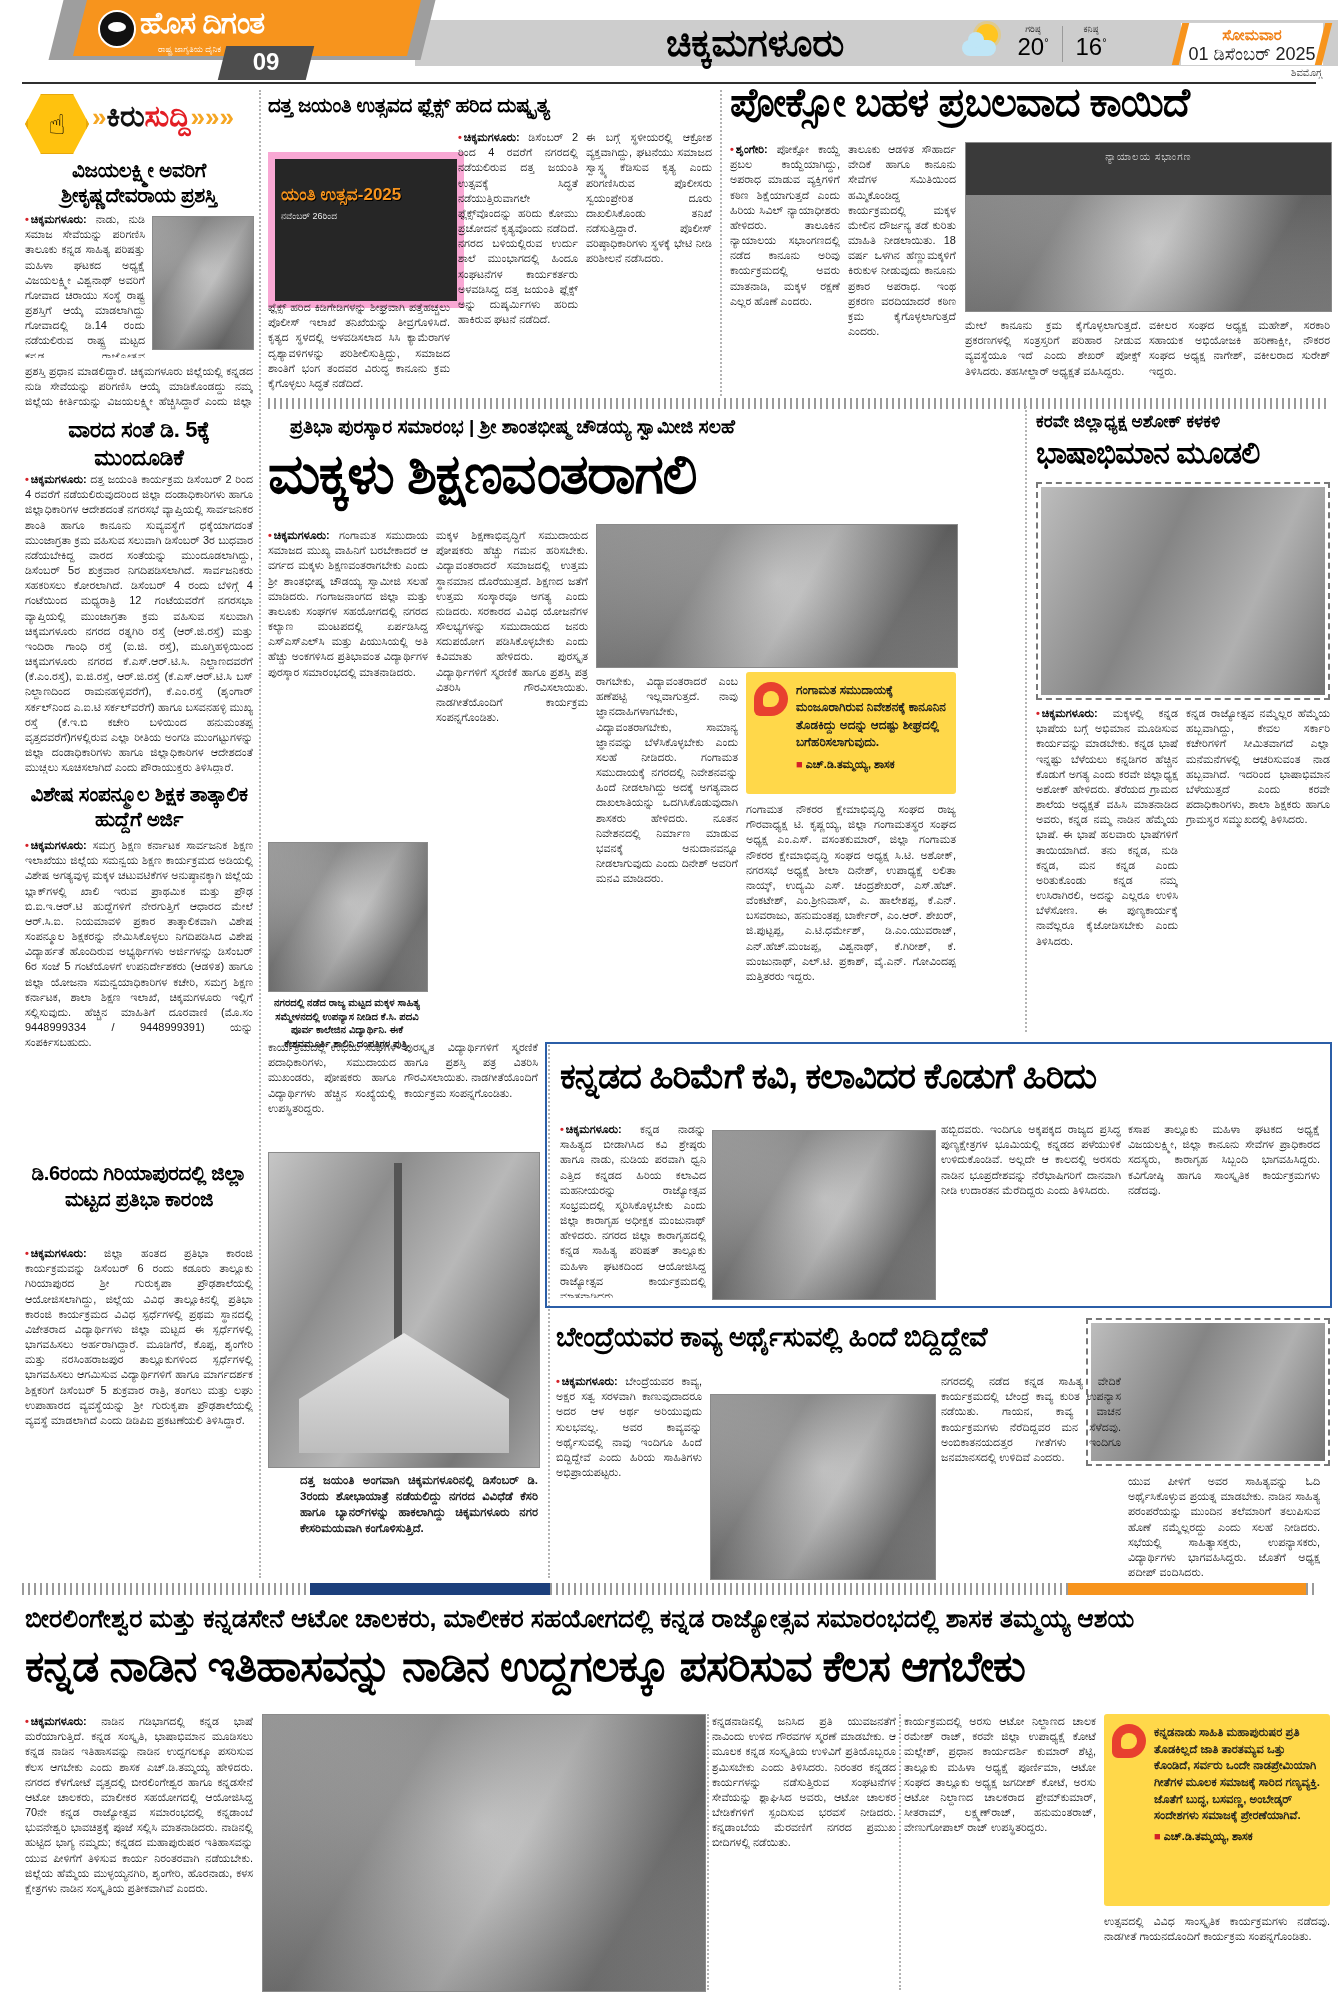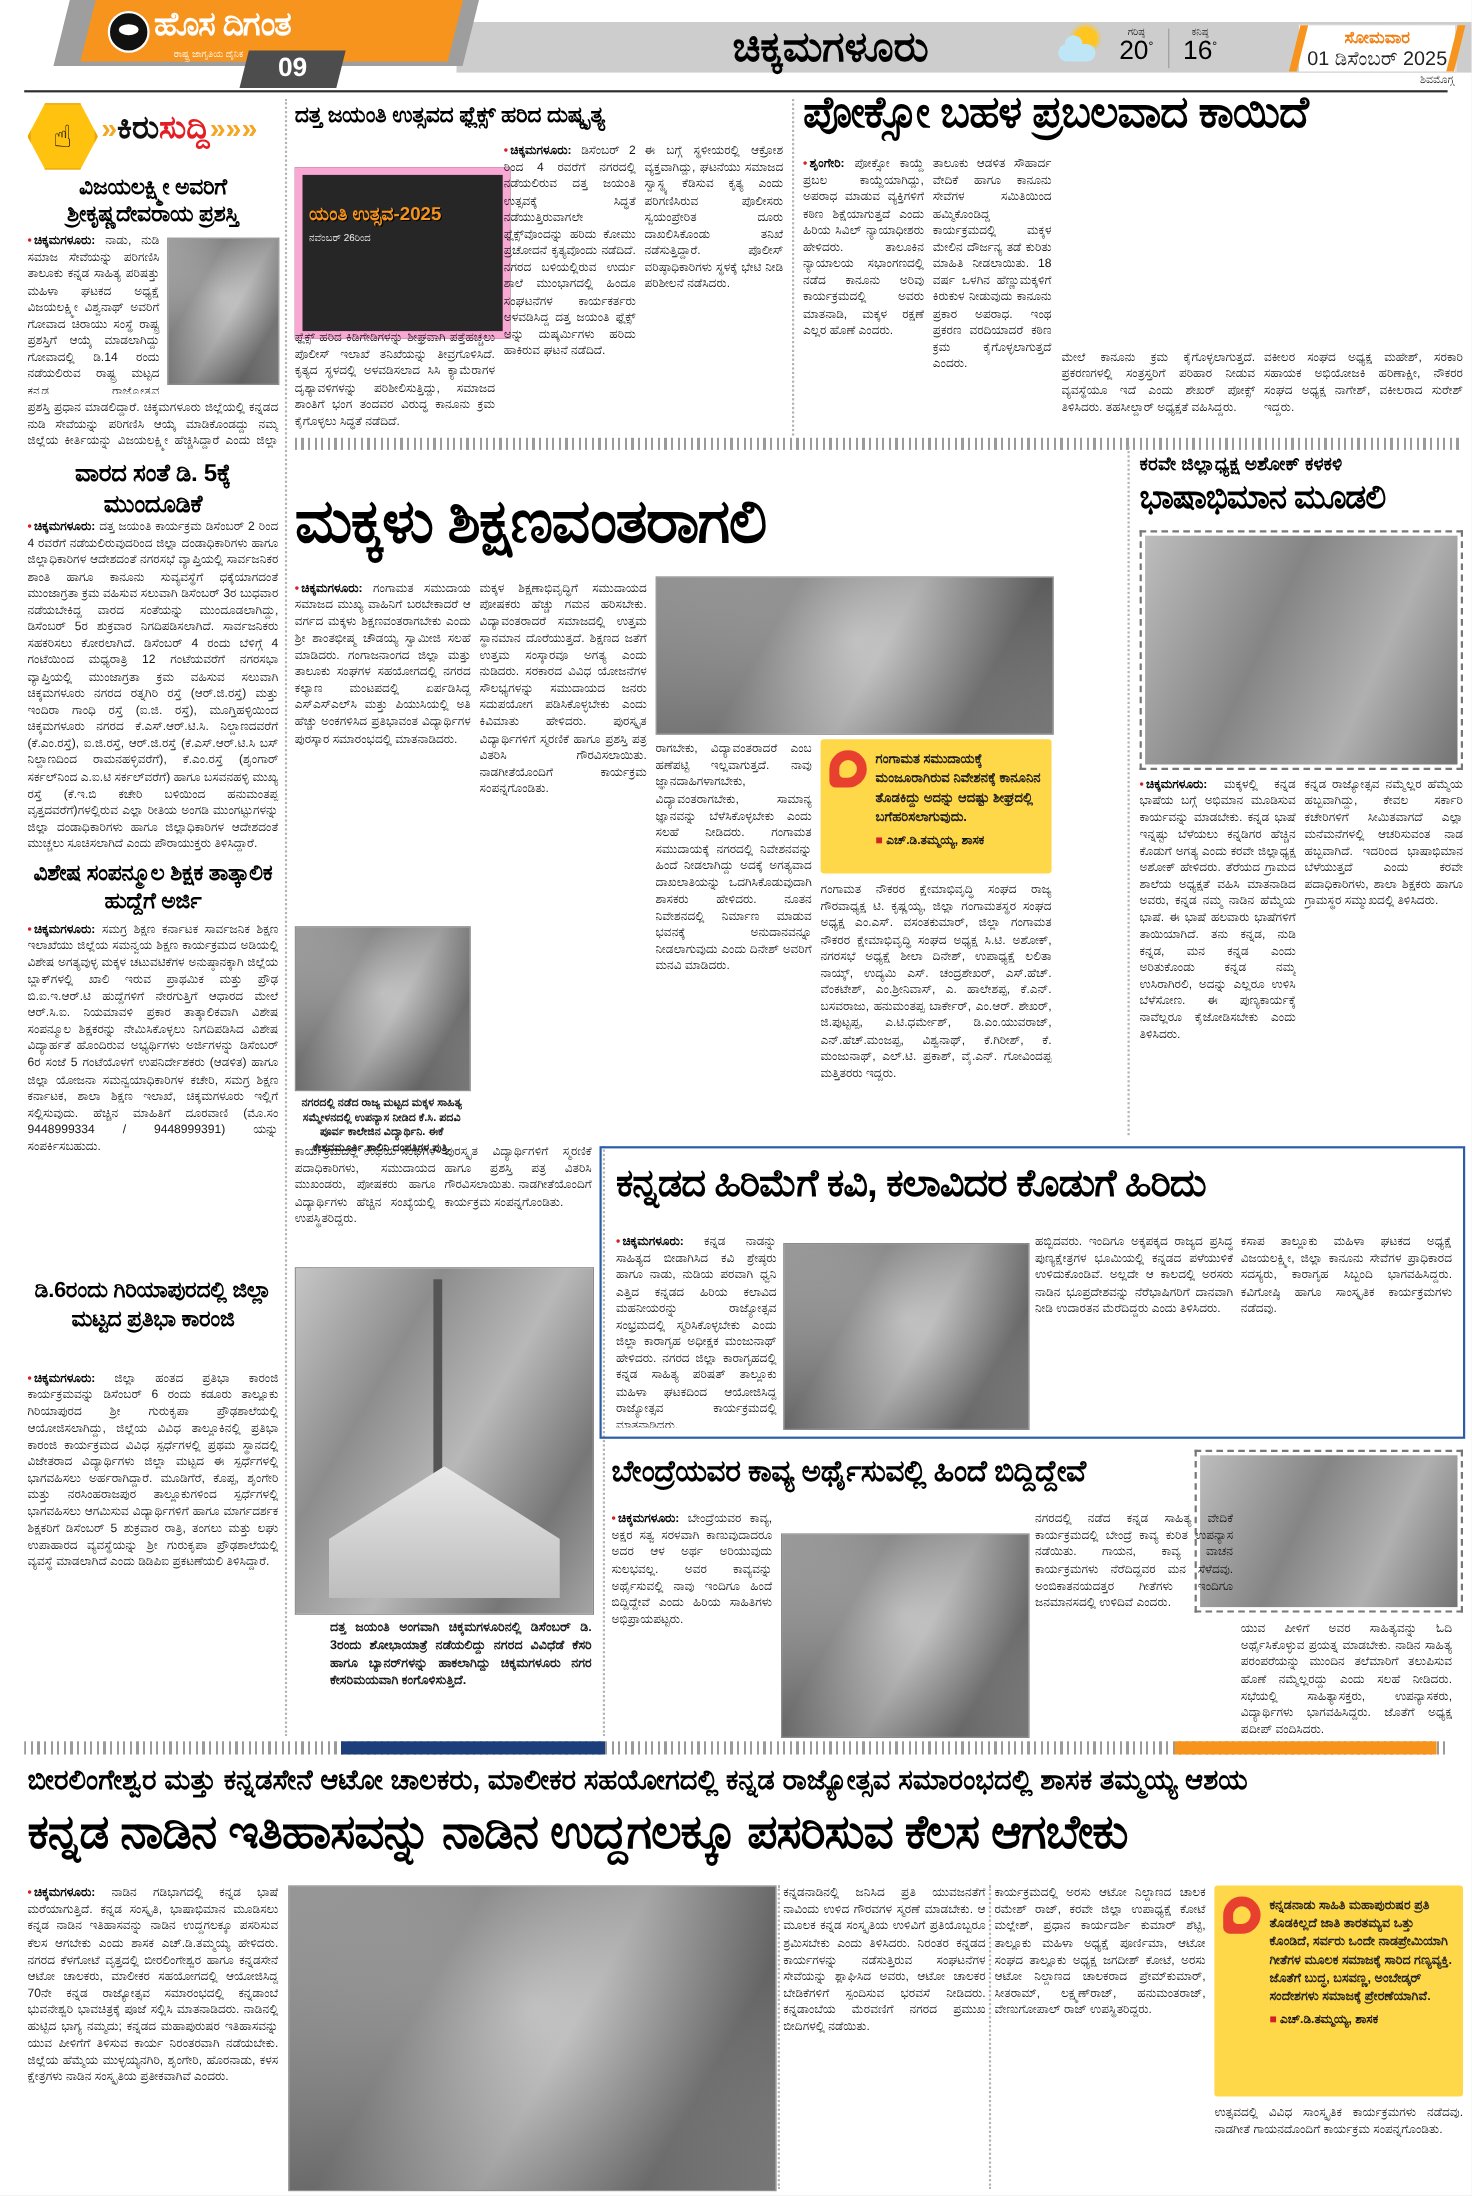--- a/index.html
+++ b/index.html
@@ -124,35 +124,42 @@
   <div class="a bc" style="left:586px;top:130px;width:126px;height:266px;">
     <span>ಈ ಬಗ್ಗೆ ಸ್ಥಳೀಯರಲ್ಲಿ ಆಕ್ರೋಶ ವ್ಯಕ್ತವಾಗಿದ್ದು, ಘಟನೆಯು ಸಮಾಜದ ಸ್ವಾಸ್ಥ್ಯ ಕೆಡಿಸುವ ಕೃತ್ಯ ಎಂದು ಪರಿಗಣಿಸಿರುವ ಪೊಲೀಸರು ಸ್ವಯಂಪ್ರೇರಿತ ದೂರು ದಾಖಲಿಸಿಕೊಂಡು ತನಿಖೆ ನಡೆಸುತ್ತಿದ್ದಾರೆ. ಪೊಲೀಸ್ ವರಿಷ್ಠಾಧಿಕಾರಿಗಳು ಸ್ಥಳಕ್ಕೆ ಭೇಟಿ ನೀಡಿ ಪರಿಶೀಲನೆ ನಡೆಸಿದರು.</span>
   </div>
   <div class="a bc" style="left:268px;top:300px;width:182px;height:96px;">
     <span>ಫ್ಲೆಕ್ಸ್ ಹರಿದ ಕಿಡಿಗೇಡಿಗಳನ್ನು ಶೀಘ್ರವಾಗಿ ಪತ್ತೆಹಚ್ಚಲು ಪೊಲೀಸ್ ಇಲಾಖೆ ತನಿಖೆಯನ್ನು ತೀವ್ರಗೊಳಿಸಿದೆ. ಕೃತ್ಯದ ಸ್ಥಳದಲ್ಲಿ ಅಳವಡಿಸಲಾದ ಸಿಸಿ ಕ್ಯಾಮೆರಾಗಳ ದೃಶ್ಯಾವಳಿಗಳನ್ನು ಪರಿಶೀಲಿಸುತ್ತಿದ್ದು, ಸಮಾಜದ ಶಾಂತಿಗೆ ಭಂಗ ತಂದವರ ವಿರುದ್ಧ ಕಾನೂನು ಕ್ರಮ ಕೈಗೊಳ್ಳಲು ಸಿದ್ಧತೆ ನಡೆದಿದೆ.</span>
   </div>
 
   <div class="a dotsep" style="left:720px;top:90px;height:306px;"></div>
 
   <div class="a hd" style="left:730px;top:80px;width:600px;font-size:40px;letter-spacing:-1px;">ಪೋಕ್ಸೋ ಬಹಳ ಪ್ರಬಲವಾದ ಕಾಯಿದೆ</div>
+  <div class="a photo" style="left:965px;top:142px;width:365px;height:168px;">
+    <div class="a" style="left:0;top:0;width:100%;height:52px;background:#3a3a3a;">
+      <div class="center" style="margin-top:8px;font-size:10px;color:#ddd;letter-spacing:1px;">ನ್ಯಾಯಾಲಯ ಸಭಾಂಗಣ</div>
+    </div>
+    <div class="photo-inner" style="top:52px;"></div>
+  </div>
   <div class="a bc" style="left:730px;top:142px;width:110px;height:252px;">
     <span class="bullet">•</span><b>ಶೃಂಗೇರಿ:</b> <span>ಪೋಕ್ಸೋ ಕಾಯ್ದೆ ಪ್ರಬಲ ಕಾಯ್ದೆಯಾಗಿದ್ದು, ಅಪರಾಧ ಮಾಡುವ ವ್ಯಕ್ತಿಗಳಿಗೆ ಕಠಿಣ ಶಿಕ್ಷೆಯಾಗುತ್ತದೆ ಎಂದು ಹಿರಿಯ ಸಿವಿಲ್ ನ್ಯಾಯಾಧೀಶರು ಹೇಳಿದರು. ತಾಲೂಕಿನ ನ್ಯಾಯಾಲಯ ಸಭಾಂಗಣದಲ್ಲಿ ನಡೆದ ಕಾನೂನು ಅರಿವು ಕಾರ್ಯಕ್ರಮದಲ್ಲಿ ಅವರು ಮಾತನಾಡಿ, ಮಕ್ಕಳ ರಕ್ಷಣೆ ಎಲ್ಲರ ಹೊಣೆ ಎಂದರು.</span>
   </div>
   <div class="a bc" style="left:848px;top:142px;width:108px;height:252px;">
     <span>ತಾಲೂಕು ಆಡಳಿತ ಸೌಹಾರ್ದ ವೇದಿಕೆ ಹಾಗೂ ಕಾನೂನು ಸೇವೆಗಳ ಸಮಿತಿಯಿಂದ ಹಮ್ಮಿಕೊಂಡಿದ್ದ ಕಾರ್ಯಕ್ರಮದಲ್ಲಿ ಮಕ್ಕಳ ಮೇಲಿನ ದೌರ್ಜನ್ಯ ತಡೆ ಕುರಿತು ಮಾಹಿತಿ ನೀಡಲಾಯಿತು. 18 ವರ್ಷ ಒಳಗಿನ ಹೆಣ್ಣುಮಕ್ಕಳಿಗೆ ಕಿರುಕುಳ ನೀಡುವುದು ಕಾನೂನು ಪ್ರಕಾರ ಅಪರಾಧ. ಇಂಥ ಪ್ರಕರಣ ವರದಿಯಾದರೆ ಕಠಿಣ ಕ್ರಮ ಕೈಗೊಳ್ಳಲಾಗುತ್ತದೆ ಎಂದರು.</span>
   </div>
   <div class="a bc" style="left:965px;top:318px;width:176px;height:76px;">
     <span>ಮೇಲೆ ಕಾನೂನು ಕ್ರಮ ಕೈಗೊಳ್ಳಲಾಗುತ್ತದೆ. ಪ್ರಕರಣಗಳಲ್ಲಿ ಸಂತ್ರಸ್ತರಿಗೆ ಪರಿಹಾರ ನೀಡುವ ವ್ಯವಸ್ಥೆಯೂ ಇದೆ ಎಂದು ಶೇಖರ್ ಪೋಕ್ಸ್ ತಿಳಿಸಿದರು. ತಹಸೀಲ್ದಾರ್ ಅಧ್ಯಕ್ಷತೆ ವಹಿಸಿದ್ದರು.</span>
   </div>
   <div class="a bc" style="left:1149px;top:318px;width:181px;height:76px;">
     <span>ವಕೀಲರ ಸಂಘದ ಅಧ್ಯಕ್ಷ ಮಹೇಶ್, ಸರಕಾರಿ ಸಹಾಯಕ ಅಭಿಯೋಜಕಿ ಹರಿಣಾಕ್ಷೀ, ನೌಕರರ ಸಂಘದ ಅಧ್ಯಕ್ಷ ನಾಗೇಶ್, ವಕೀಲರಾದ ಸುರೇಶ್ ಇದ್ದರು.</span>
   </div>
 
   <div class="a hatch" style="left:268px;top:398px;width:1062px;height:11px;"></div>
 
+  <div class="a kick" style="left:290px;top:416px;width:720px;font-size:19px;">ಪ್ರತಿಭಾ ಪುರಸ್ಕಾರ ಸಮಾರಂಭ | ಶ್ರೀ ಶಾಂತಭೀಷ್ಮ ಚೌಡಯ್ಯ ಸ್ವಾಮೀಜಿ ಸಲಹೆ</div>
   <div class="a hd" style="left:268px;top:442px;width:620px;font-size:55px;letter-spacing:-1.5px;">ಮಕ್ಕಳು ಶಿಕ್ಷಣವಂತರಾಗಲಿ</div>
   <div class="a bc" style="left:268px;top:528px;width:160px;height:306px;">
     <span class="bullet">•</span><b>ಚಿಕ್ಕಮಗಳೂರು:</b> <span>ಗಂಗಾಮತ ಸಮುದಾಯ ಸಮಾಜದ ಮುಖ್ಯ ವಾಹಿನಿಗೆ ಬರಬೇಕಾದರೆ ಆ ವರ್ಗದ ಮಕ್ಕಳು ಶಿಕ್ಷಣವಂತರಾಗಬೇಕು ಎಂದು ಶ್ರೀ ಶಾಂತಭೀಷ್ಮ ಚೌಡಯ್ಯ ಸ್ವಾಮೀಜಿ ಸಲಹೆ ಮಾಡಿದರು. ಗಂಗಾಜನಾಂಗದ ಜಿಲ್ಲಾ ಮತ್ತು ತಾಲೂಕು ಸಂಘಗಳ ಸಹಯೋಗದಲ್ಲಿ ನಗರದ ಕಲ್ಯಾಣ ಮಂಟಪದಲ್ಲಿ ಏರ್ಪಡಿಸಿದ್ದ ಎಸ್‌ಎಸ್‌ಎಲ್‌ಸಿ ಮತ್ತು ಪಿಯುಸಿಯಲ್ಲಿ ಅತಿ ಹೆಚ್ಚು ಅಂಕಗಳಿಸಿದ ಪ್ರತಿಭಾವಂತ ವಿದ್ಯಾರ್ಥಿಗಳ ಪುರಸ್ಕಾರ ಸಮಾರಂಭದಲ್ಲಿ ಮಾತನಾಡಿದರು.</span>
   </div>
   <div class="a photo" style="left:268px;top:842px;width:158px;height:148px;">
       <div class="photo-inner"></div>
     </div>
   <div class="a bc cap center" style="left:268px;top:996px;width:158px;height:74px;font-size:10px;line-height:1.35;">ನಗರದಲ್ಲಿ ನಡೆದ ರಾಜ್ಯ ಮಟ್ಟದ ಮಕ್ಕಳ ಸಾಹಿತ್ಯ ಸಮ್ಮೇಳನದಲ್ಲಿ ಉಪನ್ಯಾಸ ನೀಡಿದ ಕೆ.ಸಿ. ಪದವಿ ಪೂರ್ವ ಕಾಲೇಜಿನ ವಿದ್ಯಾರ್ಥಿನಿ. ಈಕೆ ಕೇಶವಮೂರ್ತಿ ಶಾಲಿನಿ ದಂಪತಿಗಳ ಪುತ್ರಿ.</div>
   <div class="a bc" style="left:436px;top:528px;width:152px;height:502px;">
     <span>ಮಕ್ಕಳ ಶಿಕ್ಷಣಾಭಿವೃದ್ಧಿಗೆ ಸಮುದಾಯದ ಪೋಷಕರು ಹೆಚ್ಚು ಗಮನ ಹರಿಸಬೇಕು. ವಿದ್ಯಾವಂತರಾದರೆ ಸಮಾಜದಲ್ಲಿ ಉತ್ತಮ ಸ್ಥಾನಮಾನ ದೊರೆಯುತ್ತದೆ. ಶಿಕ್ಷಣದ ಜತೆಗೆ ಉತ್ತಮ ಸಂಸ್ಕಾರವೂ ಅಗತ್ಯ ಎಂದು ನುಡಿದರು. ಸರಕಾರದ ವಿವಿಧ ಯೋಜನೆಗಳ ಸೌಲಭ್ಯಗಳನ್ನು ಸಮುದಾಯದ ಜನರು ಸದುಪಯೋಗ ಪಡಿಸಿಕೊಳ್ಳಬೇಕು ಎಂದು ಕಿವಿಮಾತು ಹೇಳಿದರು.</span> <span>ಪುರಸ್ಕೃತ ವಿದ್ಯಾರ್ಥಿಗಳಿಗೆ ಸ್ಮರಣಿಕೆ ಹಾಗೂ ಪ್ರಶಸ್ತಿ ಪತ್ರ ವಿತರಿಸಿ ಗೌರವಿಸಲಾಯಿತು. ನಾಡಗೀತೆಯೊಂದಿಗೆ ಕಾರ್ಯಕ್ರಮ ಸಂಪನ್ನಗೊಂಡಿತು.</span>

